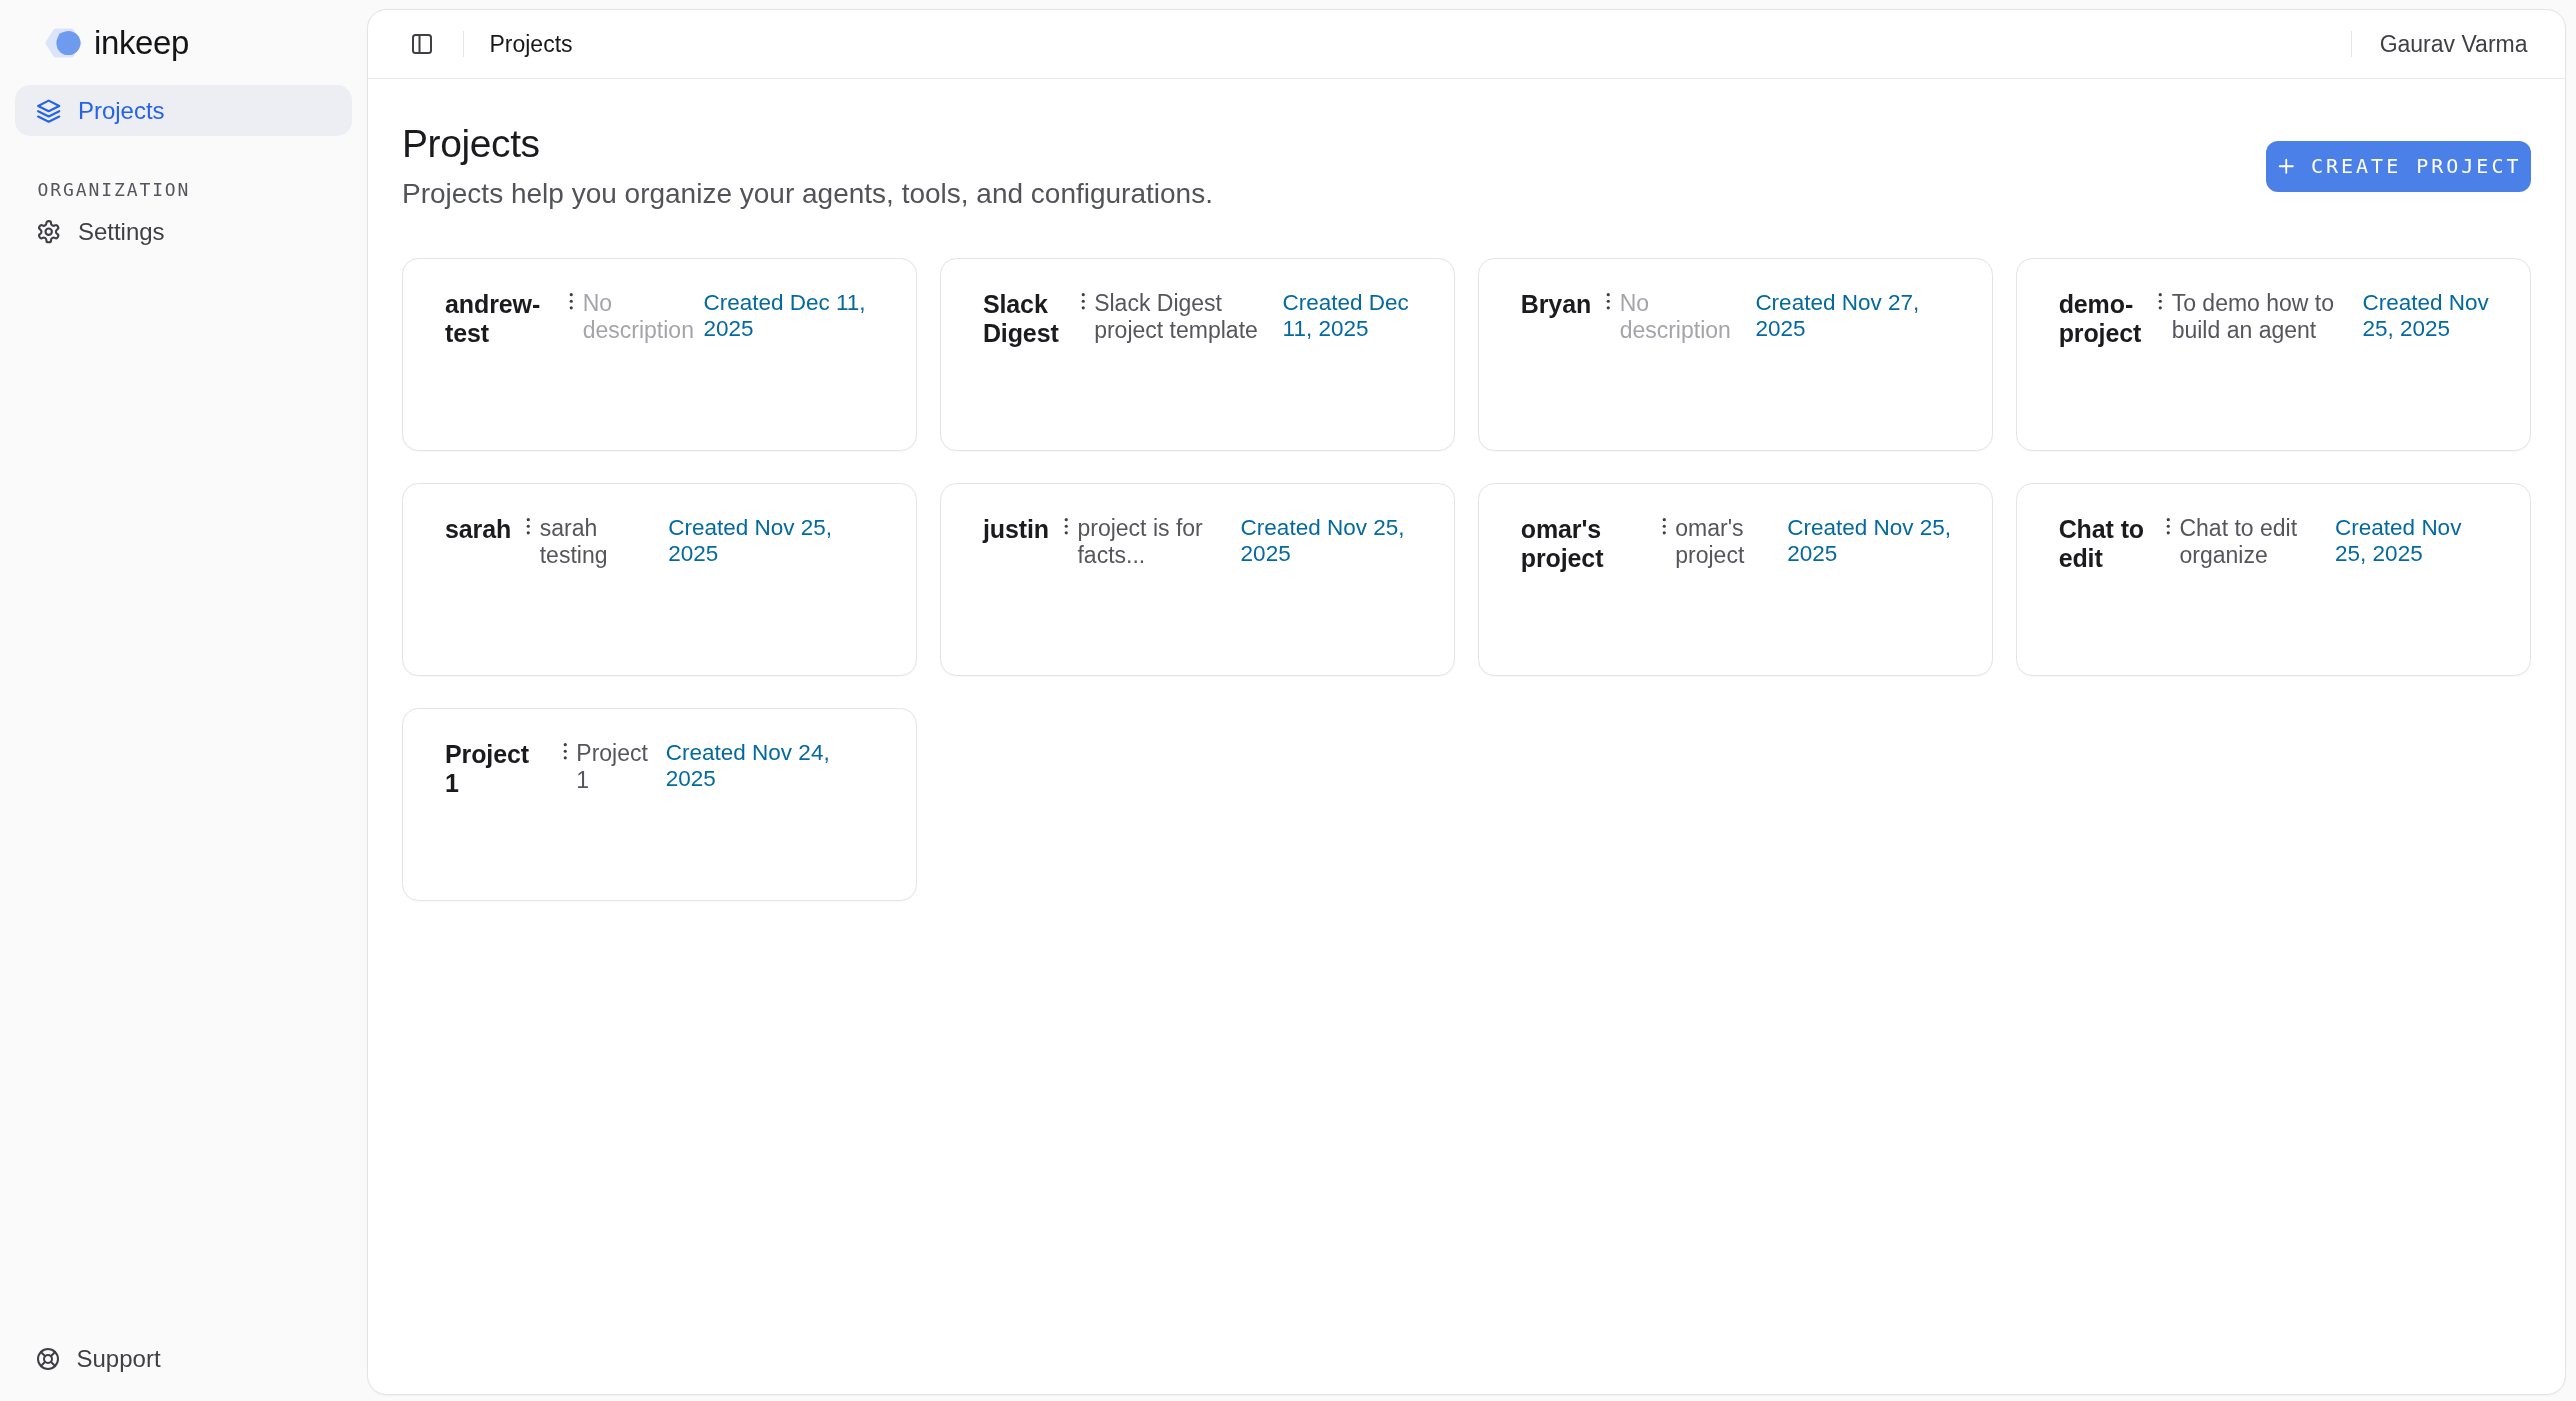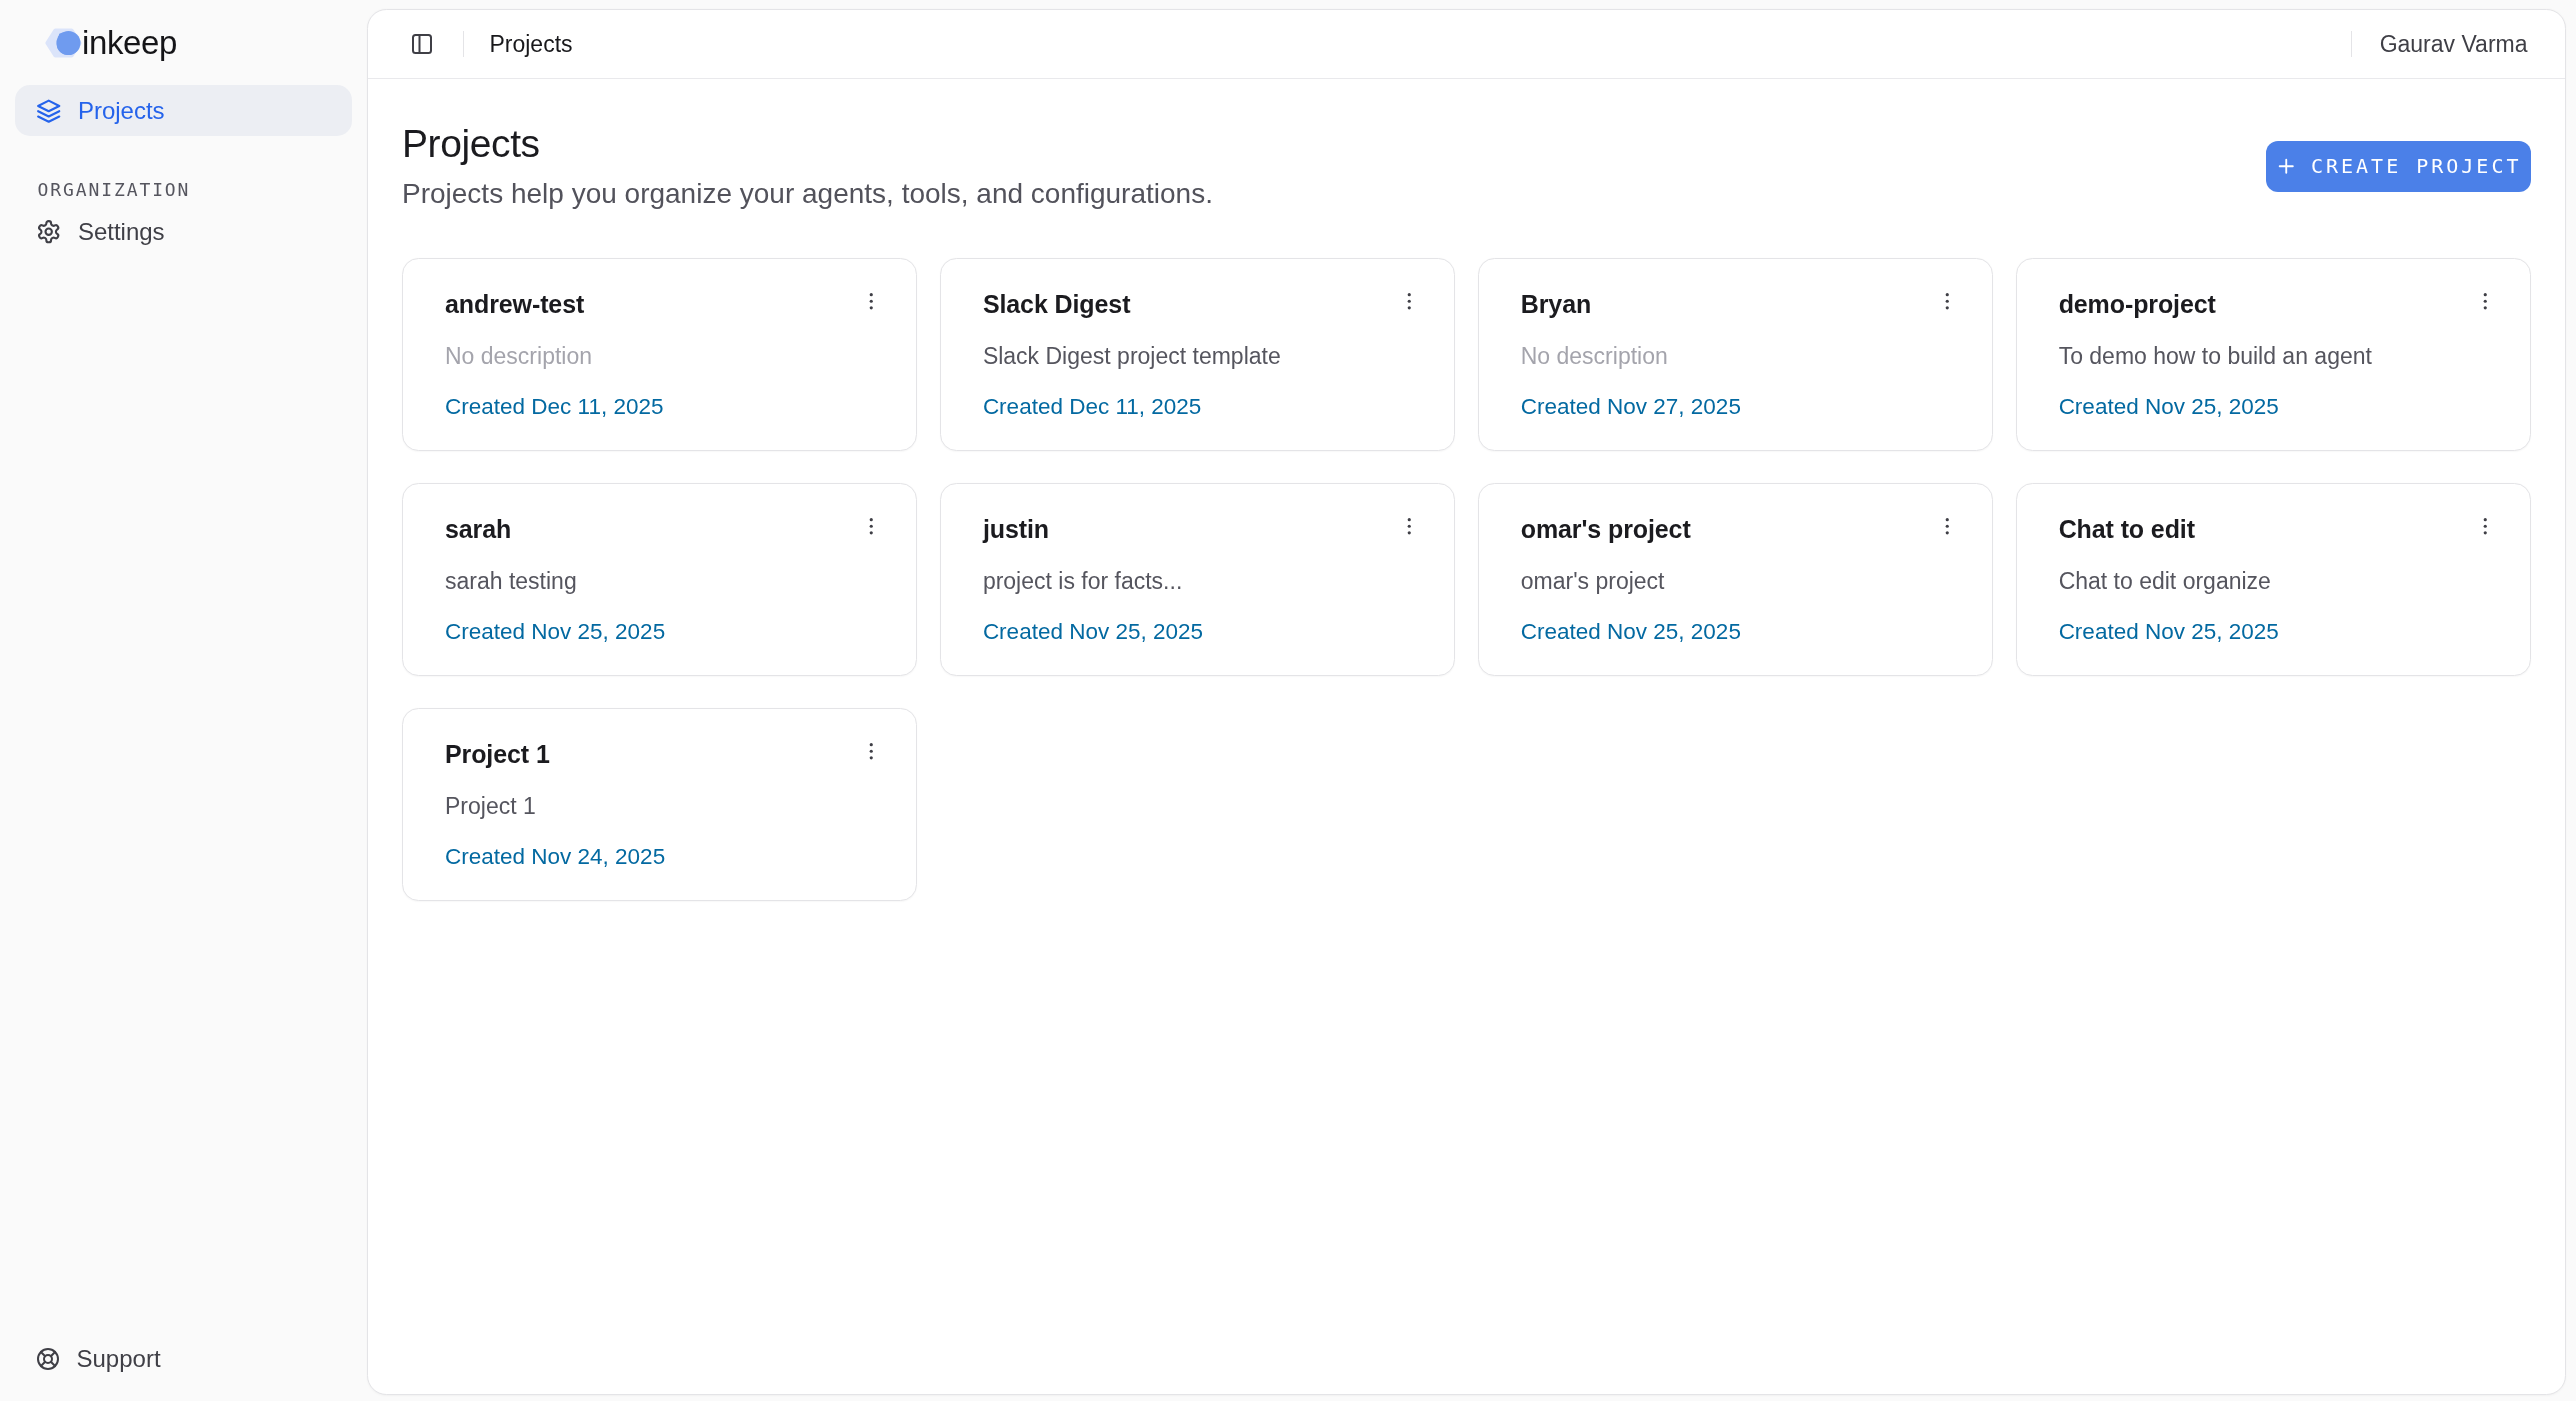--- a/index.html
+++ b/index.html
@@ -11,21 +11,21 @@
     position:relative;
   }
   svg { display:block; }
 
   
   .sidebar {
     position:absolute; left:0; top:0; bottom:0; width:367px;
     display:flex; flex-direction:column; padding:0 15px 18px 15px;
   }
   .logo-row {
-    display:flex; align-items:center; 
+    display:flex; align-items:center; gap:12px;
     margin:25.4px 0 0 30px; height:36px; cursor:pointer;
   }
   .logo-word { font-size:33px; font-weight:500; letter-spacing:-0.4px; color:#151518; }
   .nav { margin-top:24px; }
   .nav-item {
     display:flex; align-items:center; gap:16.5px; height:51px;
     border-radius:15px; padding:0 21px; font-size:24px; color:#3f3f46;
     cursor:pointer;
   }
   .nav-item.active { background:#eceef3; color:#2563eb; font-weight:500; }
@@ -68,21 +68,21 @@
 
   .grid {
     margin-top:48px;
     display:grid; grid-template-columns:repeat(4, 1fr);
     column-gap:23px; row-gap:32px;
   }
   .card {
     height:193px; background:#ffffff;
     border:0.7px solid #e4e4e7; border-radius:16.5px;
     padding:31px 33px 30px 42px;
-    display:flex; flex-direction:column; justify-content:space-between;
+    display:flex; flex-direction:row; justify-content:space-between;
     box-shadow:0 0.7px 1.5px rgba(0,0,0,0.03);
     cursor:pointer;
   }
   .card-top { display:flex; align-items:flex-start; justify-content:space-between; }
   .card-title { font-size:25px; font-weight:600; color:#1b1b1f; letter-spacing:-0.1px; }
   .card-menu { background:none; border:none; cursor:pointer; padding:3px 6px; margin:-3px -6px 0 0; }
   .card-desc { font-size:23px; color:#55555e; }
   .card-desc.muted { color:#a4a4ac; }
   .card-date { font-size:22.5px; color:#0369a1; }
 </style>

